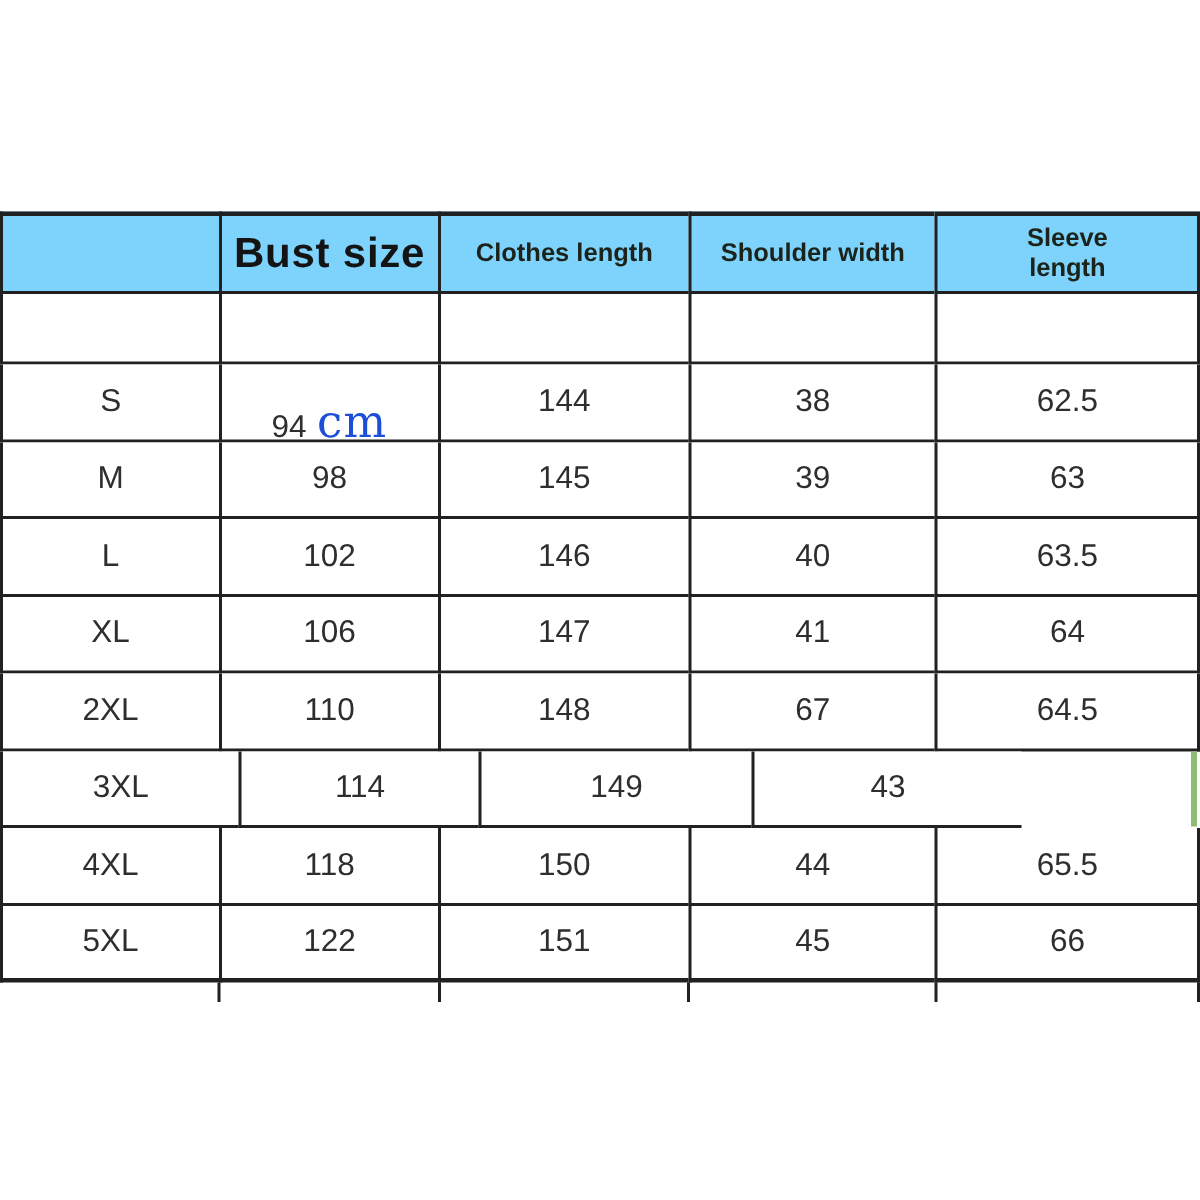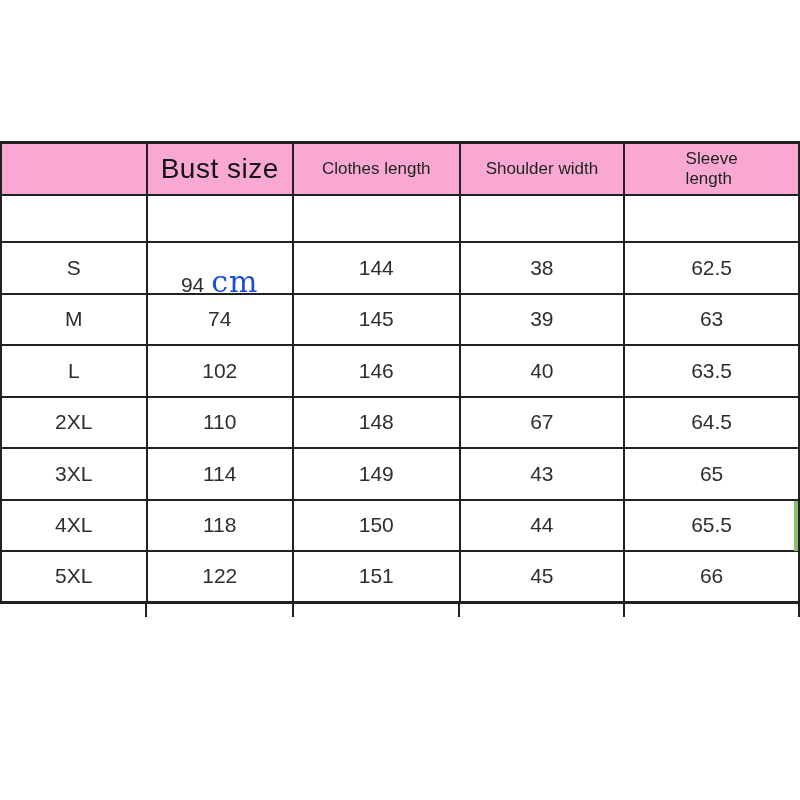--- a/index.html
+++ b/index.html
@@ -25,24 +25,25 @@
     color:#2e2e2e;
     font-size:21px;
   }
   .c0{width:159px;}
   .c1{width:160px;}
   .c2{width:182px;}
   .c3{width:180px;}
   .c4{width:193px;border-right:2px solid #212121;}
   .r-header .cell{
     border-top:3px solid #212121;
-    background:#f9a8d4;
-    font-weight:400;
+    background:#7dd3fc;
+    font-weight:700;
     color:#1b231b;
     font-size:17px;
+    text-align:center;
     line-height:1.15;
   }
   .r-header .c1{font-size:28px;color:#141414;letter-spacing:0.5px;}
   .r-header .c4{white-space:pre-line;}
   .r-last .cell{border-bottom:3px solid #212121;}
   .r-stub .cell{
     border-bottom:none;background:transparent;
   }
   .r-stub .c0{border-left:none;}
   .bust-flex{display:flex;align-items:baseline;justify-content:flex-end;margin-top:28px;}
@@ -84,45 +85,51 @@
             <span>94</span>
             <span class="unit">cm</span>
           </span>
         </div>
         <div class="cell c2">144</div>
         <div class="cell c3">38</div>
         <div class="cell c4">62.5</div>
       </div>
       <div class="row r-data">
         <div class="cell c0">M</div>
-        <div class="cell c1">74</div>
+        <div class="cell c1">98</div>
         <div class="cell c2">145</div>
         <div class="cell c3">39</div>
         <div class="cell c4">63</div>
       </div>
       <div class="row r-data">
         <div class="cell c0">L</div>
         <div class="cell c1">102</div>
         <div class="cell c2">146</div>
         <div class="cell c3">40</div>
         <div class="cell c4">63.5</div>
+      </div>
+      <div class="row r-data">
+        <div class="cell c0">XL</div>
+        <div class="cell c1">106</div>
+        <div class="cell c2">147</div>
+        <div class="cell c3">41</div>
+        <div class="cell c4">64</div>
       </div>
       <div class="row r-data">
         <div class="cell c0">2XL</div>
         <div class="cell c1">110</div>
         <div class="cell c2">148</div>
         <div class="cell c3">67</div>
         <div class="cell c4">64.5</div>
       </div>
       <div class="row r-data">
         <div class="cell c0">3XL</div>
         <div class="cell c1">114</div>
         <div class="cell c2">149</div>
         <div class="cell c3">43</div>
-        <div class="cell c4">65</div>
       </div>
       <div class="row r-data">
         <div class="cell c0">4XL</div>
         <div class="cell c1">118</div>
         <div class="cell c2">150</div>
         <div class="cell c3">44</div>
         <div class="cell c4">65.5</div>
       </div>
       <div class="row r-data r-last">
         <div class="cell c0">5XL</div>

